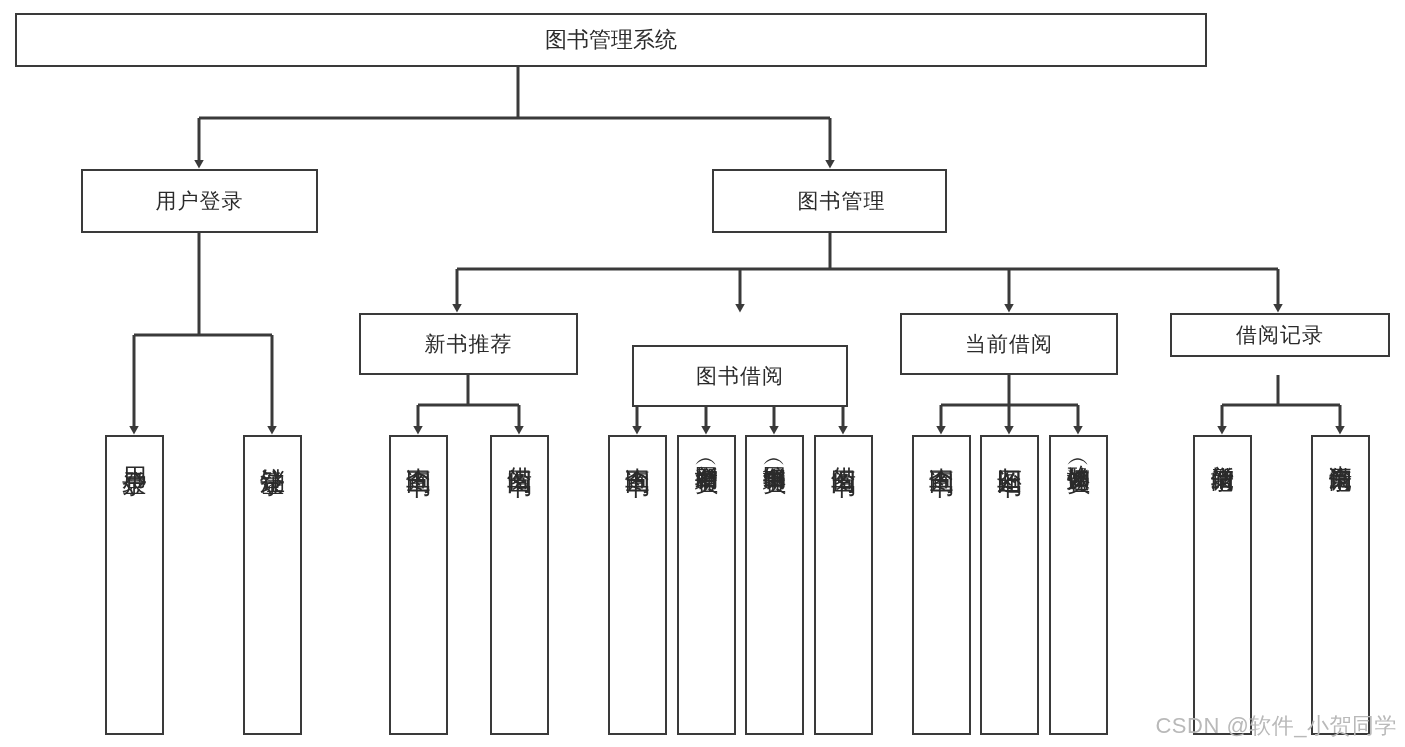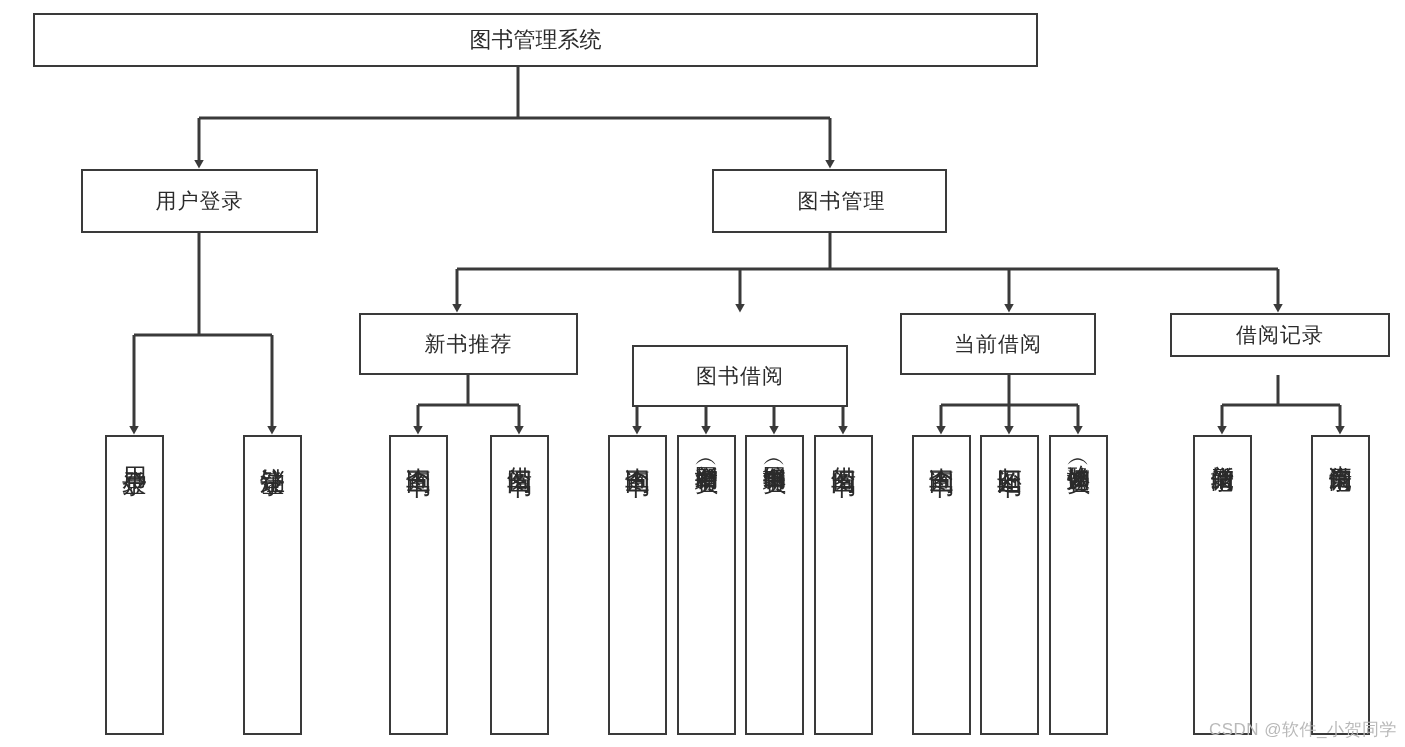--- a/index.html
+++ b/index.html
@@ -8,21 +8,21 @@
   #wires{position:absolute;left:0;top:0;width:1405px;height:747px;}
   .node{position:absolute;box-sizing:border-box;background:#ffffff;border:2px solid #3a3a3a;
         display:flex;align-items:center;justify-content:center;color:#2b2b2b;}
   .node.h{font-size:21px;letter-spacing:1px;white-space:nowrap;}
   .node.root{font-size:22px;}
   .leaf{position:absolute;box-sizing:border-box;background:#ffffff;border:2px solid #3a3a3a;
         display:flex;align-items:flex-start;justify-content:center;padding-top:10px;color:#2b2b2b;}
   .leaf span{writing-mode:vertical-rl;text-orientation:upright;font-size:25px;line-height:1.08;
              letter-spacing:2px;white-space:nowrap;}
   .leaf.small span{font-size:23px;letter-spacing:1px;}
-  #watermark{position:absolute;right:8px;bottom:6px;font-size:17px;color:#b9b9b9;
+  #watermark{position:absolute;right:8px;bottom:6px;font-size:22px;color:#b9b9b9;
              letter-spacing:.5px;white-space:nowrap;}
 </style>
 </head>
 <body>
 
 <div id="stage">
 
   <svg id="wires" viewBox="0 0 1405 747" xmlns="http://www.w3.org/2000/svg">
     <defs>
       <marker id="ah" markerWidth="11" markerHeight="11" refX="1.5" refY="5" orient="auto" markerUnits="userSpaceOnUse">
@@ -66,28 +66,28 @@
       <path d="M1009,405 L1009,427" marker-end="url(#ah)"></path>
       <path d="M1078,405 L1078,427" marker-end="url(#ah)"></path>
 
       <path d="M1278,375 L1278,405"></path>
       <path d="M1222,405 L1340,405"></path>
       <path d="M1222,405 L1222,427" marker-end="url(#ah)"></path>
       <path d="M1340,405 L1340,427" marker-end="url(#ah)"></path>
     </g>
   </svg>
 
-  <div class="node root" style="left:33px;top:13px;width:1005px;height:54px;">图书管理系统</div>
+  <div class="node root" style="left:15px;top:13px;width:1192px;height:54px;">图书管理系统</div>
 
   <div class="node h" style="left:81px;top:169px;width:237px;height:64px;">用户登录</div>
   <div class="node h" style="left:712px;top:169px;width:235px;height:64px;padding-left:24px;">图书管理</div>
 
   <div class="node h" style="left:359px;top:313px;width:219px;height:62px;">新书推荐</div>
   <div class="node h" style="left:632px;top:313px;width:216px;height:62px;margin-top:32px;">图书借阅</div>
-  <div class="node h" style="left:900px;top:313px;width:196px;height:62px;">当前借阅</div>
+  <div class="node h" style="left:900px;top:313px;width:218px;height:62px;">当前借阅</div>
   <div class="node h" style="left:1170px;top:313px;width:220px;height:44px;">借阅记录</div>
 
   <div class="leaf" style="left:105px;top:435px;width:59px;height:300px;">
     <span>用户登录</span>
   </div>
   <div class="leaf" style="left:243px;top:435px;width:59px;height:300px;">
     <span>注销登录</span>
   </div>
 
   <div class="leaf" style="left:389px;top:435px;width:59px;height:300px;">

